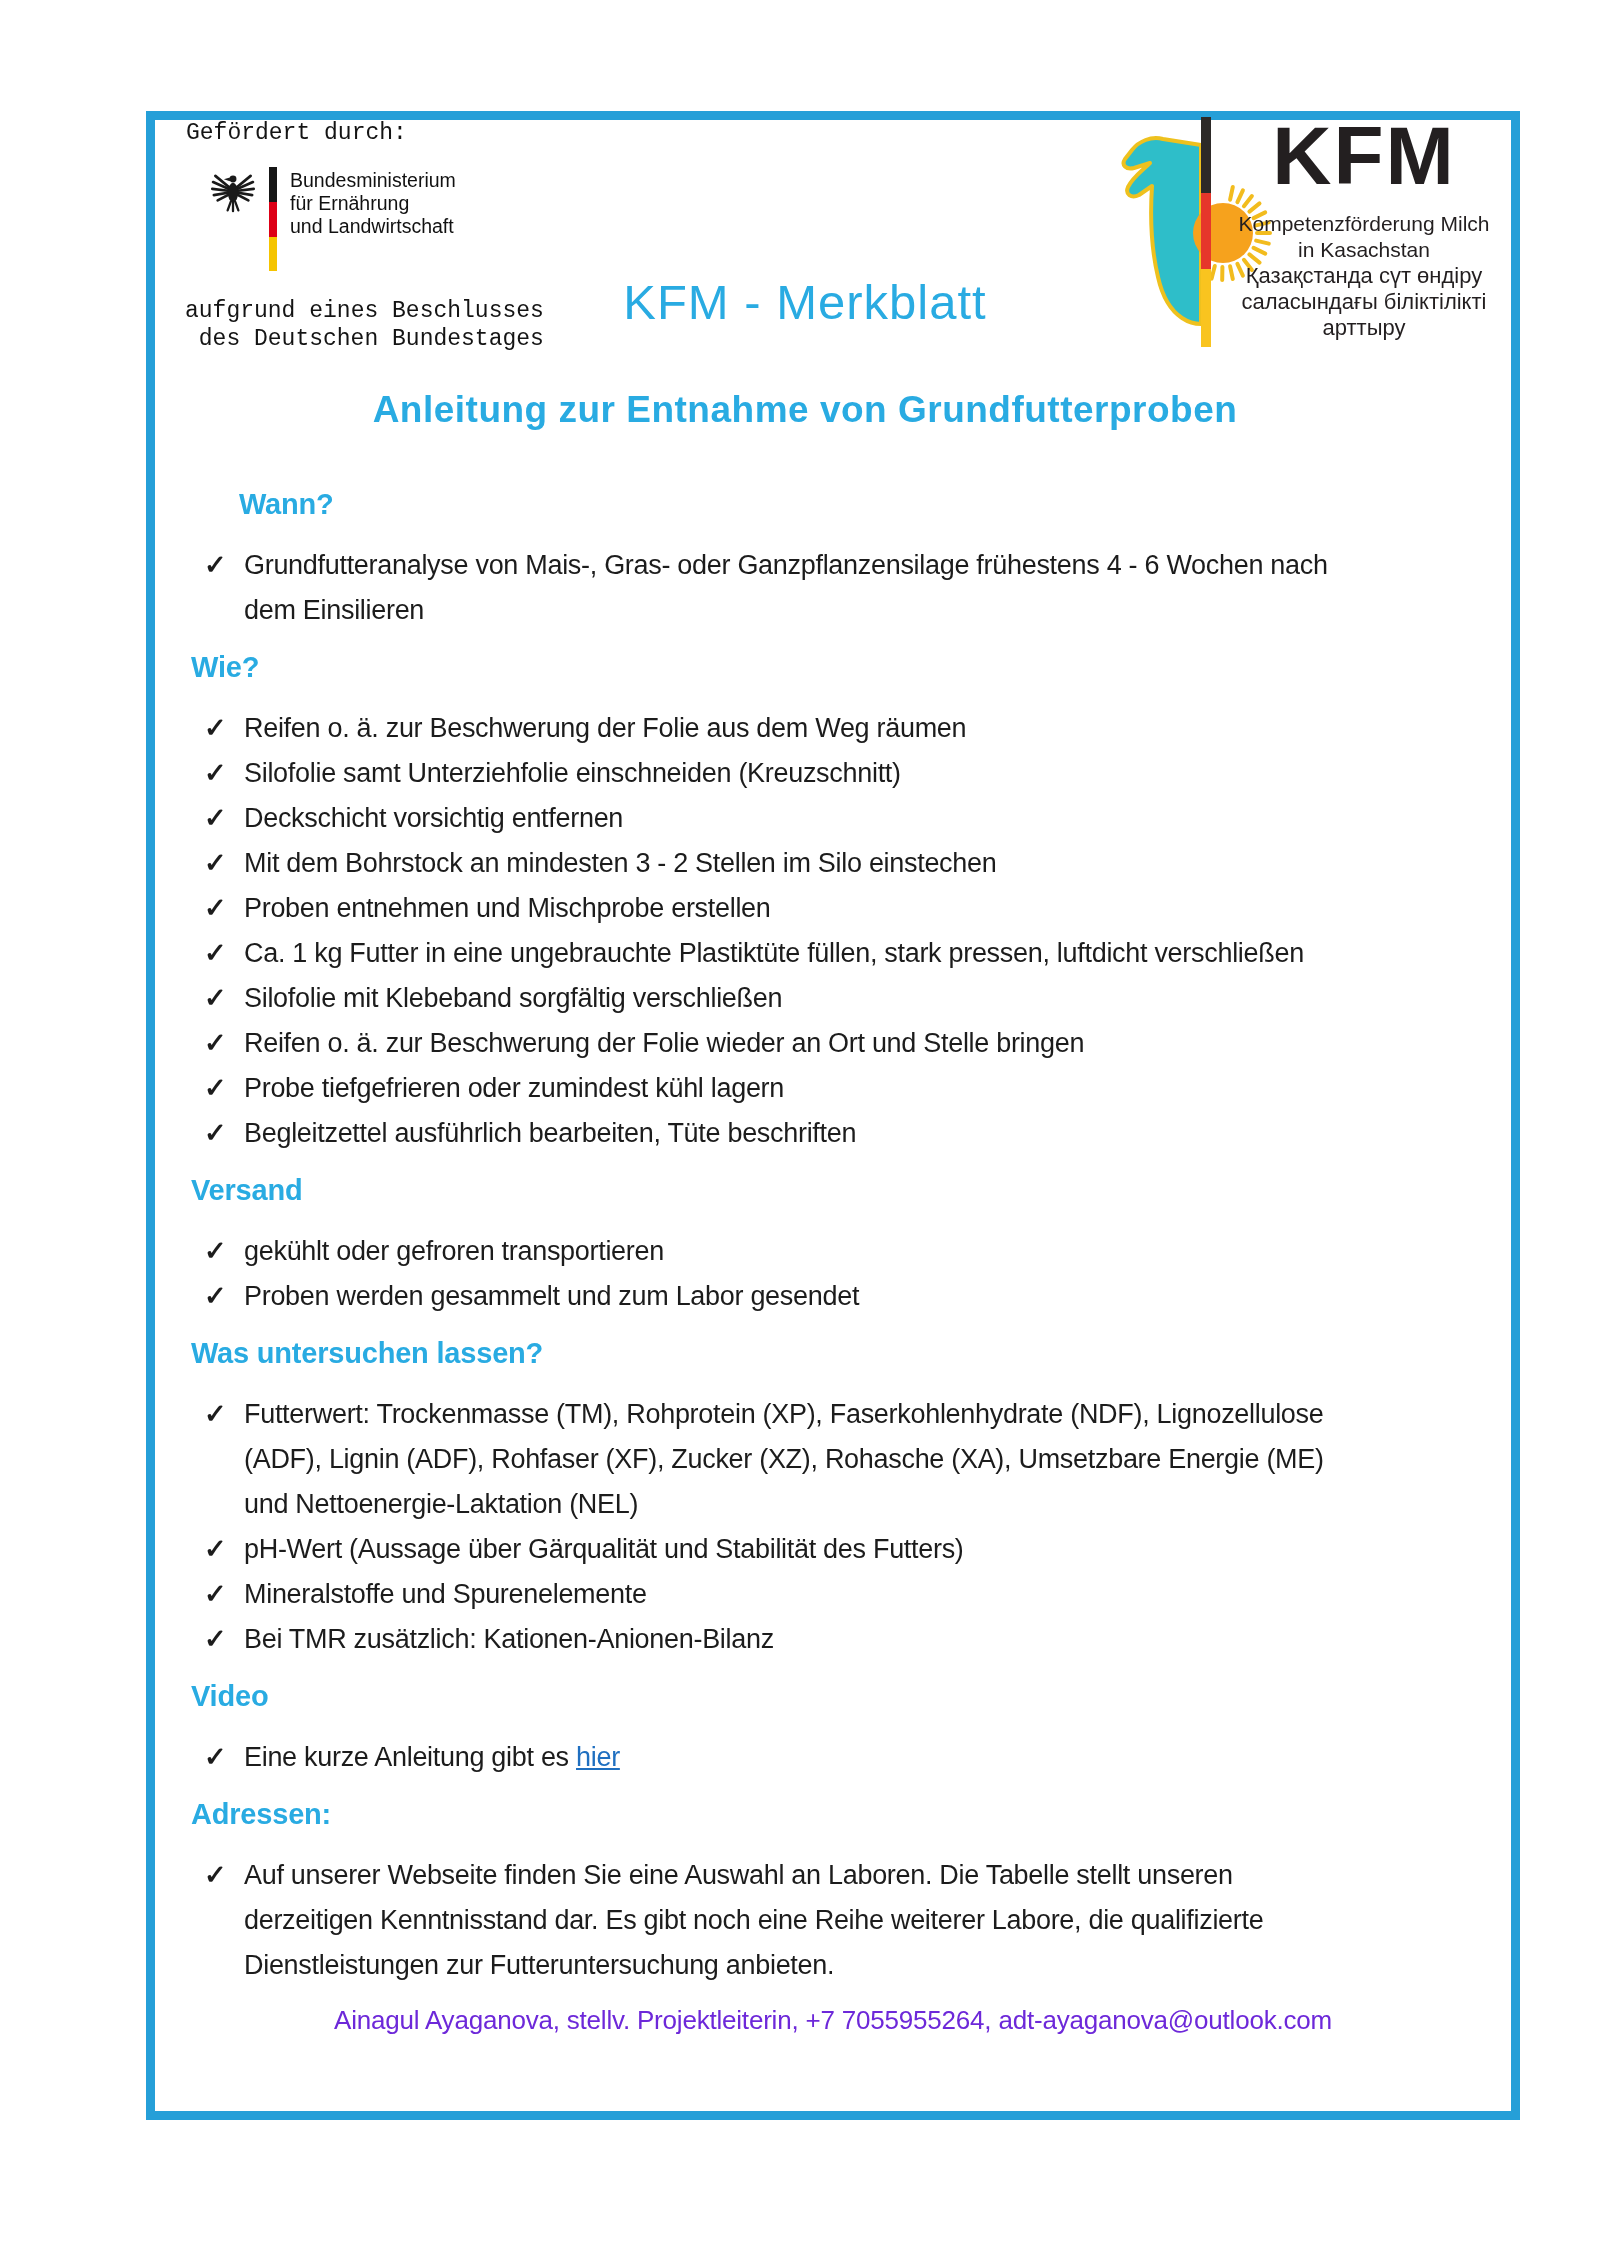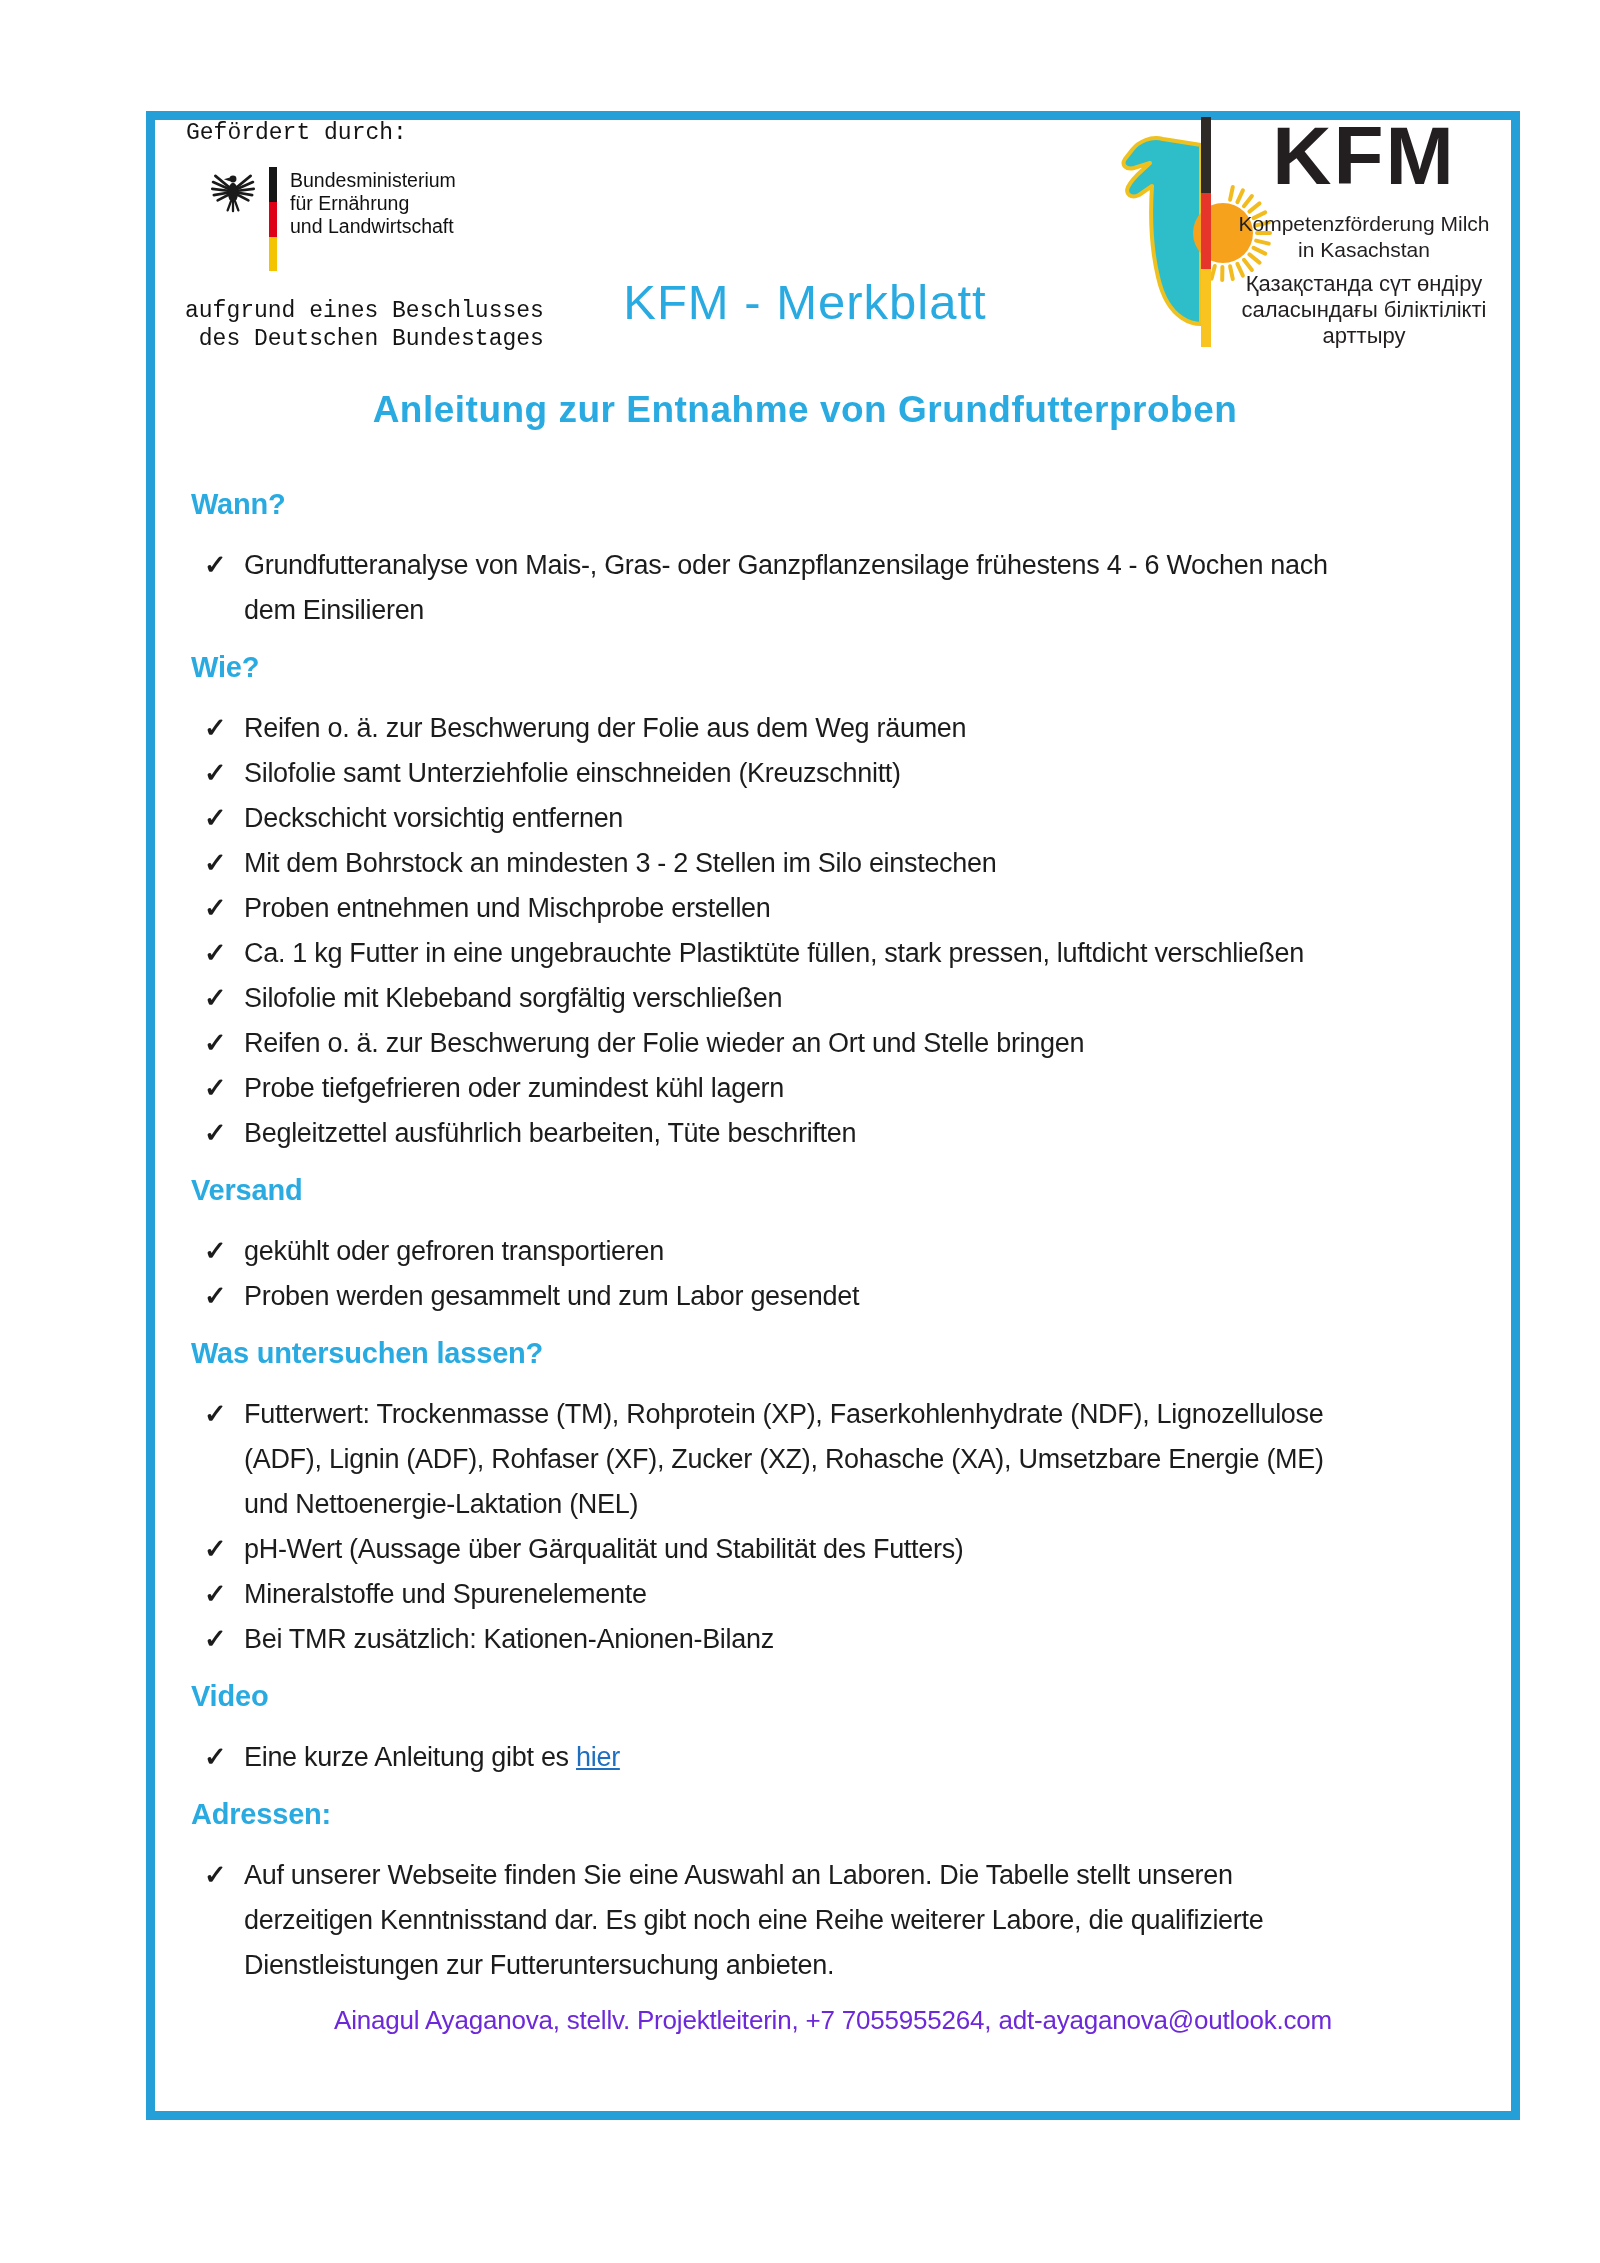--- a/index.html
+++ b/index.html
@@ -31,34 +31,34 @@
     font-size:49px; line-height:54px; font-weight:normal; color:#29abe2; letter-spacing:1px;
   }
 
   .kfm-logo { position:absolute; left:950px; top:-3px; width:406px; height:232px; }
   .kfm-logo svg.mark { position:absolute; left:0; top:0; width:170px; height:230px; }
   .kfm-text { position:absolute; left:112px; right:0; top:0; text-align:center; color:#231f20; }
   .kfm-acronym { font-size:82px; line-height:78px; font-weight:bold; letter-spacing:2px; }
   .kfm-sub { font-size:21px; line-height:26px; }
   .kfm-sub.first { margin-top:16px; }
   .kfm-kz  { font-size:22px; line-height:26px; }
-  .kfm-kz.first { margin-top:8px; }
+  .kfm-kz.first { }
 
   
   .content-flow { position:absolute; left:36px; right:36px; top:270px; }
   h1.page-heading {
     margin:0; text-align:center; transform:translateX(-28px);
     font-size:37px; line-height:40px; font-weight:bold; color:#29abe2; letter-spacing:0.5px;
   }
   section { margin:0; }
   h2.sec {
     margin:15px 0 0 0; font-size:29px; line-height:38px; font-weight:bold;
     color:#29abe2; letter-spacing:-0.2px;
   }
-  h2.sec.first { margin-top:55px; }
+  h2.sec.first { margin-top:55px;margin-left:48px; }
   ul.checklist { list-style:none; margin:20px 0 0 0; padding:0; }
   li.check-item {
     position:relative; padding-left:53px; padding-right:110px;
     font-size:27px; line-height:45px; letter-spacing:-0.3px; color:#1c1c1c;
   }
   li.check-item .check {
     position:absolute; left:13px; top:0; font-weight:700; font-size:27px; color:#1c1c1c;
   }
   a.link { color:#1f6fc0; text-decoration:underline; }
   .footer {

